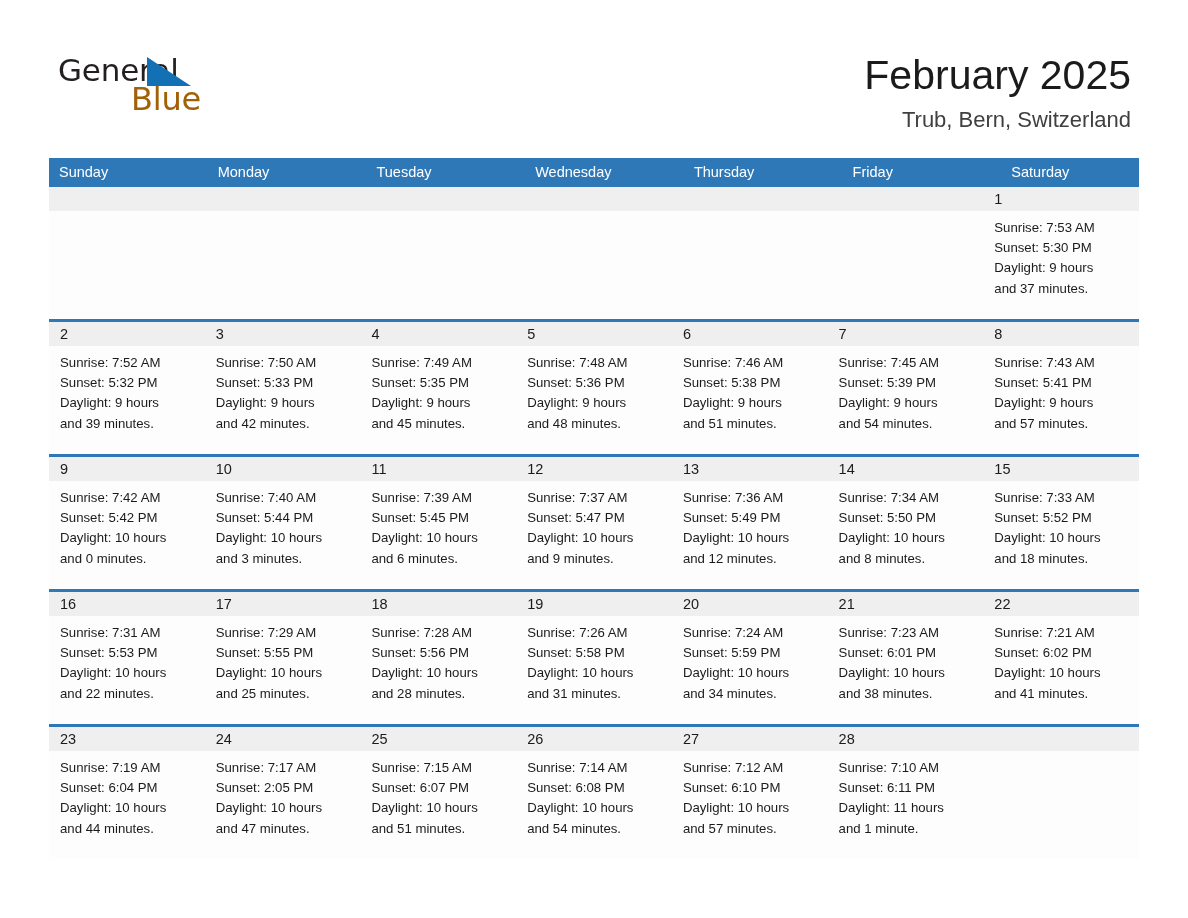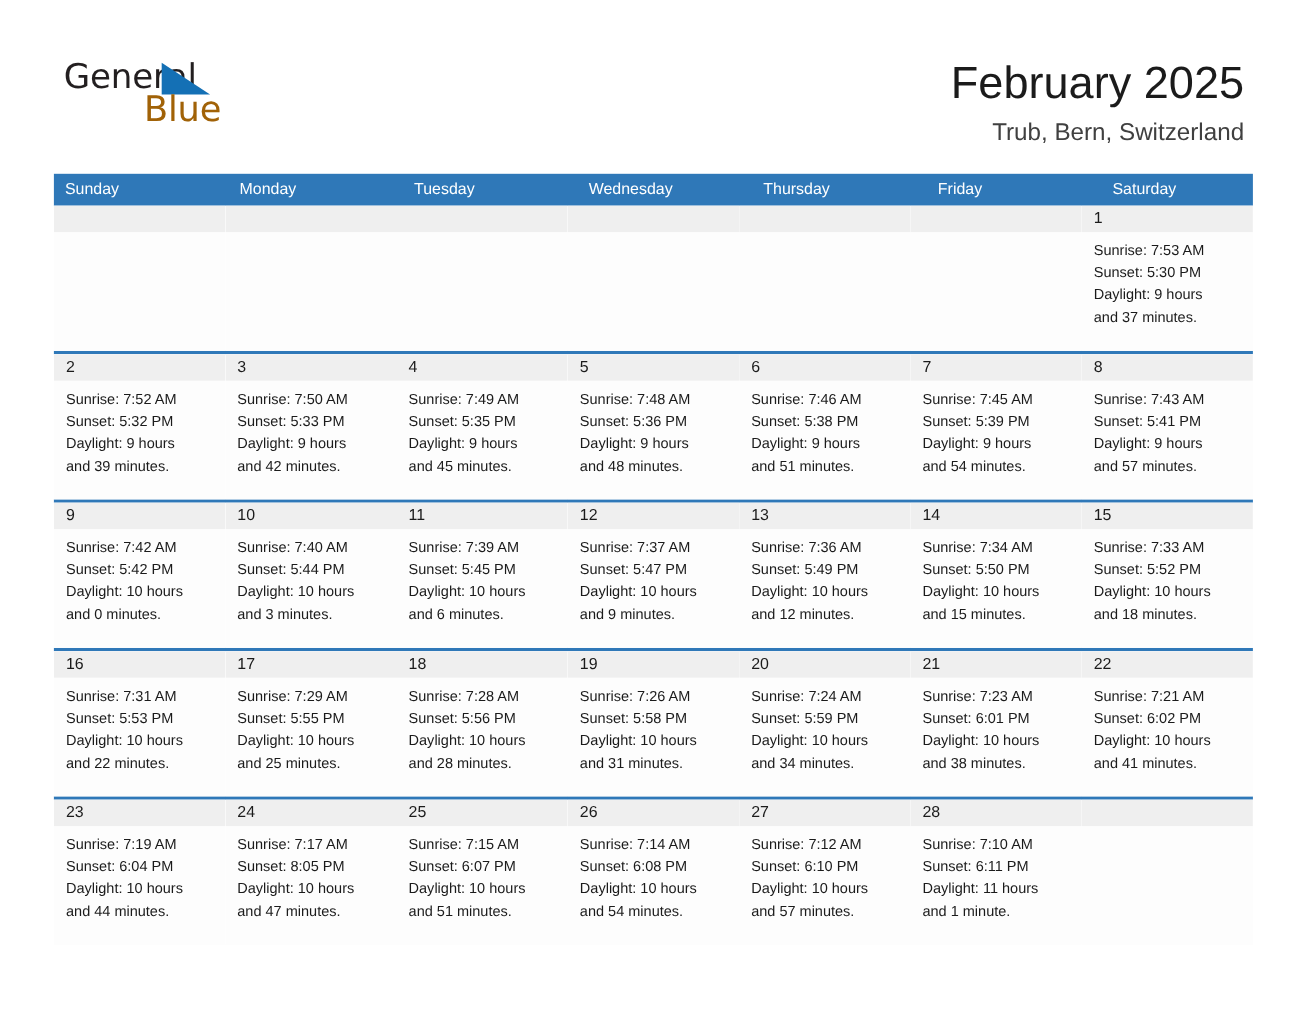--- a/index.html
+++ b/index.html
@@ -339,21 +339,21 @@
                 <div>Daylight: 10 hours</div>
                 <div>and 12 minutes.</div>
               </div>
             </div>
             <div class="day-cell">
               <div class="daynum-band"><span class="daynum">14</span></div>
               <div class="day-body">
                 <div>Sunrise: 7:34 AM</div>
                 <div>Sunset: 5:50 PM</div>
                 <div>Daylight: 10 hours</div>
-                <div>and 15 minutes.</div>
+                <div>and 8 minutes.</div>
               </div>
             </div>
             <div class="day-cell">
               <div class="daynum-band"><span class="daynum">15</span></div>
               <div class="day-body">
                 <div>Sunrise: 7:33 AM</div>
                 <div>Sunset: 5:52 PM</div>
                 <div>Daylight: 10 hours</div>
                 <div>and 18 minutes.</div>
               </div>
@@ -435,21 +435,21 @@
                 <div>Sunrise: 7:19 AM</div>
                 <div>Sunset: 6:04 PM</div>
                 <div>Daylight: 10 hours</div>
                 <div>and 44 minutes.</div>
               </div>
             </div>
             <div class="day-cell">
               <div class="daynum-band"><span class="daynum">24</span></div>
               <div class="day-body">
                 <div>Sunrise: 7:17 AM</div>
-                <div>Sunset: 8:05 PM</div>
+                <div>Sunset: 2:05 PM</div>
                 <div>Daylight: 10 hours</div>
                 <div>and 47 minutes.</div>
               </div>
             </div>
             <div class="day-cell">
               <div class="daynum-band"><span class="daynum">25</span></div>
               <div class="day-body">
                 <div>Sunrise: 7:15 AM</div>
                 <div>Sunset: 6:07 PM</div>
                 <div>Daylight: 10 hours</div>

